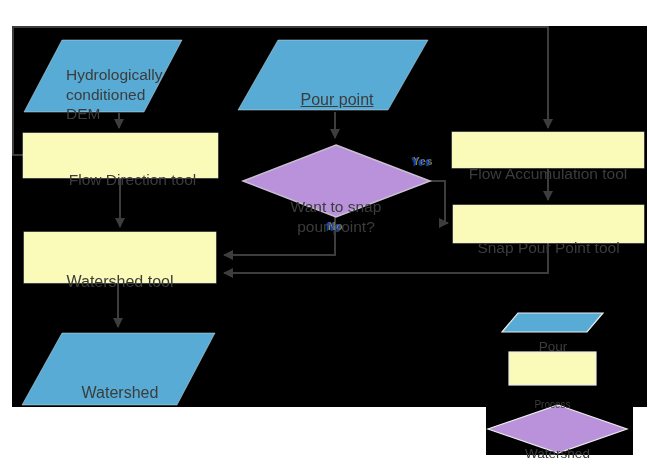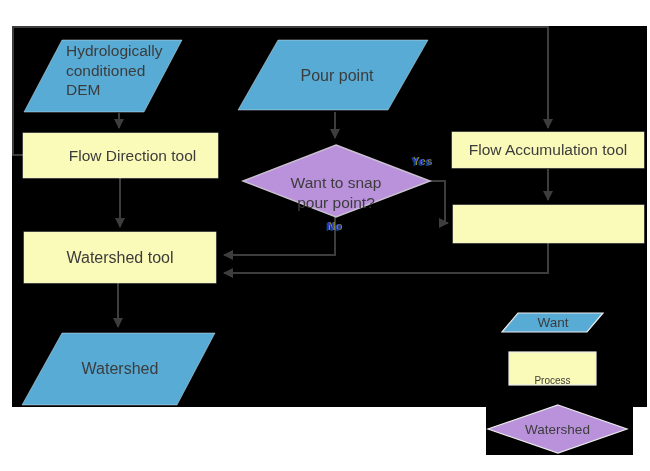--- a/index.html
+++ b/index.html
@@ -12,21 +12,21 @@
   .bg{fill:var(--figure-bg);}
   .shape-data{fill:var(--data-fill);stroke:rgba(225,232,238,.45);stroke-width:1;}
   .shape-process{fill:var(--process-fill);stroke:rgba(242,242,222,.55);stroke-width:1;}
   .shape-decision{fill:var(--decision-fill);stroke:#c9c0d1;stroke-width:1.5;}
   .legend-shape{stroke:#ececec;stroke-width:1.2;}
   .connector{fill:none;stroke:var(--connector);stroke-width:2;}
   .arrowhead{fill:var(--connector);}
 
   .node-label{
     position:absolute;color:var(--node-text);
-    display:flex;align-items:center;justify-content:center;text-align:center;
+    display:flex;align-items:center;justify-content:center;text-align:center;margin-top:24px;
   }
   .block-label{display:block;text-align:left;}
   .fs-main{font-size:15.5px;line-height:19.5px;}
   .fs-big{font-size:16px;}
   .fs-legend{font-size:13.5px;}
   .branch-label{
     position:absolute;font-size:10px;font-weight:bold;
     color:var(--branch-text);opacity:.95;
     text-shadow:1px 0 0 rgba(205,195,0,.8),-1px 1px 0 rgba(0,140,255,.55);
     letter-spacing:1px;
@@ -66,33 +66,34 @@
     <rect class="shape-process" x="24" y="232" width="192" height="51"></rect>
     <polygon class="shape-data" points="62,333 215,333 177,405 22,405"></polygon>
 
     <polygon class="shape-data legend-shape" points="518,313 603,313 587,332 502,332"></polygon>
     <rect class="shape-process legend-shape" x="509" y="352" width="87" height="33"></rect>
     <polygon class="shape-decision legend-shape" points="558,405 627,429 558,453 488,429"></polygon>
   </svg>
 
   <div class="node-label block-label fs-main" style="left:66px;top:41px;width:114px;height:60px;display:block;">Hydrologically conditioned DEM</div>
 
-  <div class="node-label fs-big" style="left:263px;top:66px;width:148px;height:20px;">Pour point</div>
+  <div class="node-label fs-big" style="left:263px;top:66px;width:148px;height:20px;text-decoration:underline;">Pour point</div>
 
   <div class="node-label fs-main" style="left:35px;top:133px;width:195px;height:45px;">Flow Direction tool</div>
 
   <div class="node-label fs-main" style="left:452px;top:132px;width:192px;height:36px;border-radius:12px;">Flow Accumulation tool</div>
 
+  <div class="node-label fs-main" style="left:453px;top:205px;width:191px;height:38px;">Snap Pour Point tool</div>
 
   <div class="node-label fs-main" style="left:276px;top:165px;width:120px;height:56px;line-height:20px;">Want to snap pour point?</div>
 
   <div class="node-label fs-big" style="left:40px;top:333px;width:160px;height:72px;">Watershed</div>
 
   <div class="node-label fs-big" style="left:24px;top:232px;width:192px;height:51px;">Watershed tool</div>
 
   <span class="branch-label" style="left:412px;top:156px;">Yes</span>
   <span class="branch-label" style="left:306px;top:221px;padding-left:21px;">No</span>
 
-  <div class="node-label fs-legend" style="left:503px;top:313px;width:100px;height:19px;">Want</div>
+  <div class="node-label fs-legend" style="left:503px;top:313px;width:100px;height:19px;">Pour</div>
   <div class="node-label fs-legend" style="left:509px;top:364px;width:87px;height:33px;font-size:10px;">Process</div>
   <div class="node-label fs-legend" style="left:488px;top:405px;width:139px;height:48px;">Watershed</div>
 
 </div>
 
 </body></html>

